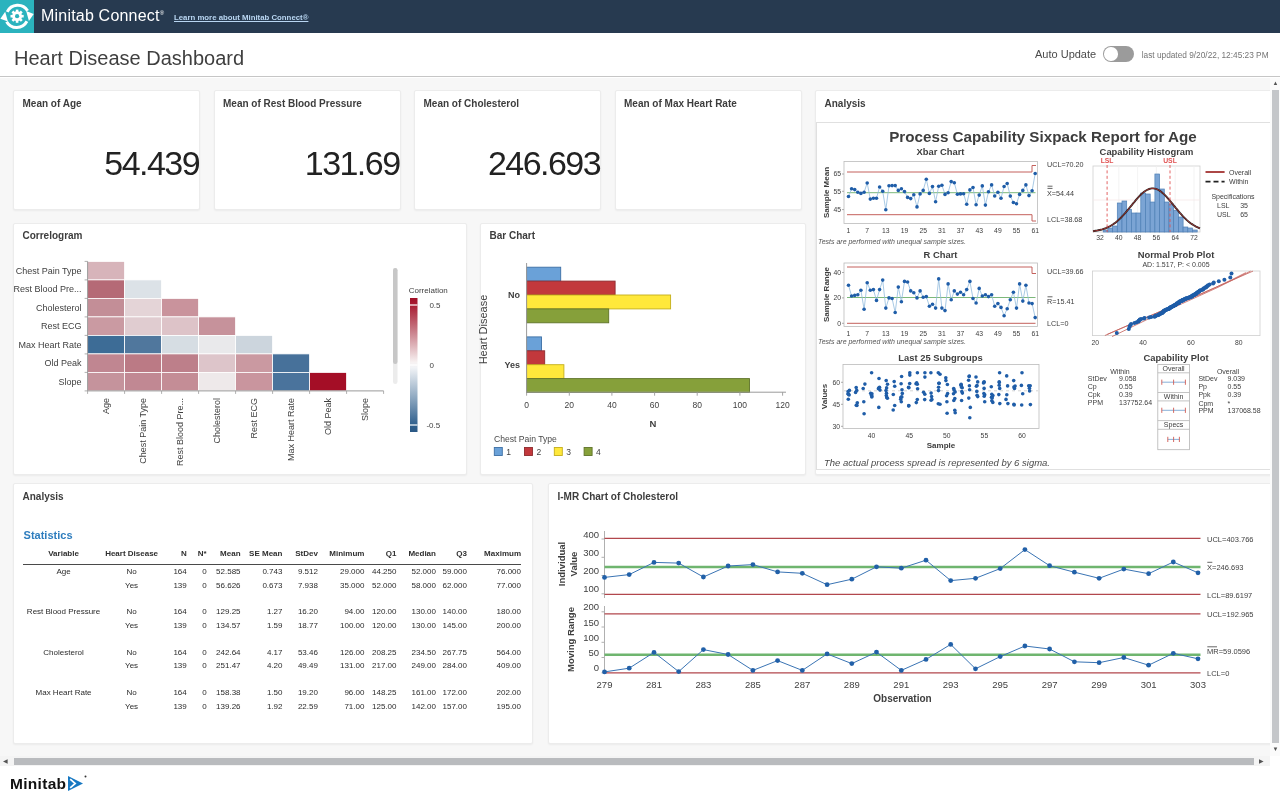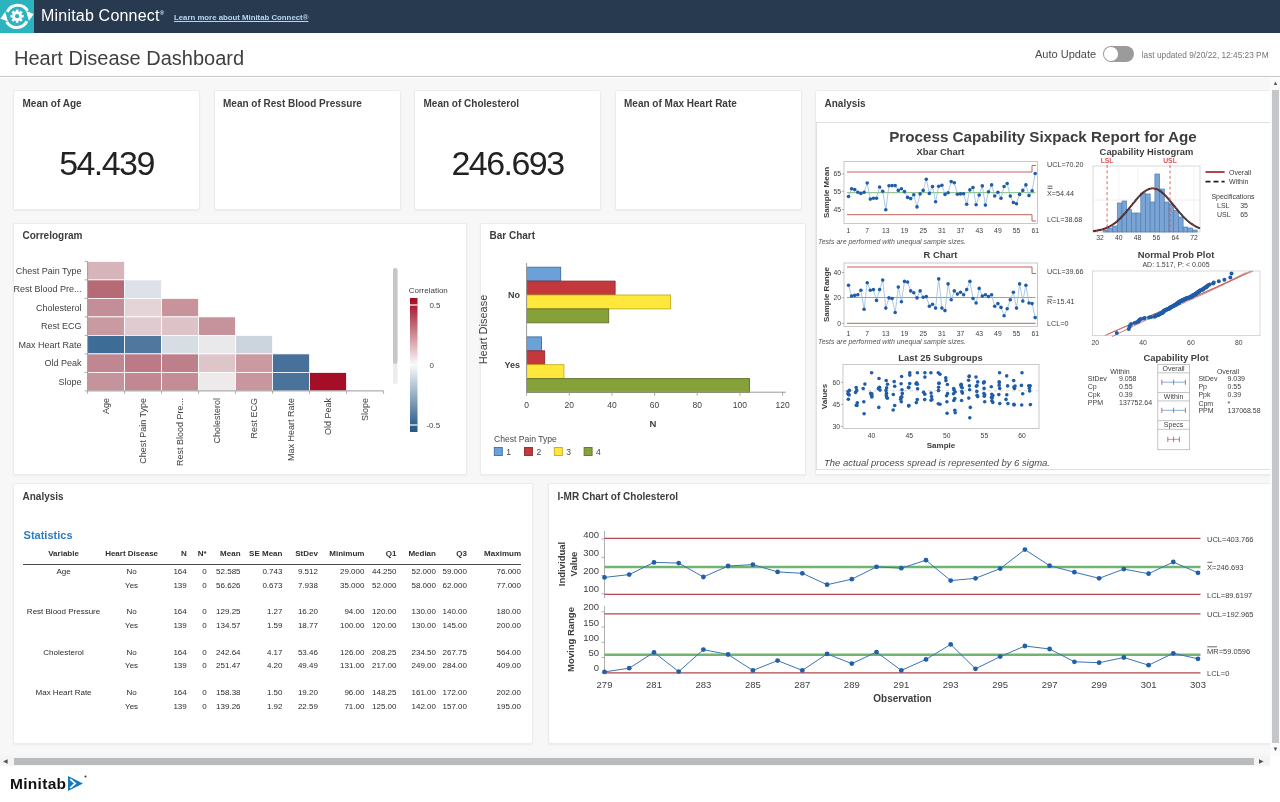--- a/index.html
+++ b/index.html
@@ -10,21 +10,21 @@
 .learn{position:absolute;left:174px;top:13px;color:#b9d6f2;font-size:7.8px;font-weight:bold;text-decoration:underline}
 .toolbar{position:absolute;left:0;top:33px;width:1280px;height:44px;background:#fff;border-bottom:1px solid #c6c6c6}
 .h1{position:absolute;left:14px;top:14px;font-size:20px;color:#3f3f3f}
 .autoupd{position:absolute;left:1035px;top:14.5px;font-size:11px;color:#4a4a4a}
 .toggle{position:absolute;left:1103px;top:13px;width:31px;height:15.5px;background:#9b9b9b;border-radius:8px}
 .knob{position:absolute;left:1px;top:1px;width:13.5px;height:13.5px;background:#fff;border-radius:50%}
 .lastupd{position:absolute;left:1141.7px;top:17px;font-size:8.3px;color:#757575;white-space:nowrap}
 .content{position:absolute;left:0;top:78px;width:1270px;height:678px;background:#f7f7f7}
 .card{position:absolute;background:#fff;border:1px solid #ececec;border-radius:2px;box-shadow:0 1px 2px rgba(0,0,0,0.05)}
 .ctitle{position:absolute;left:8.5px;top:6.5px;font-size:10px;font-weight:bold;color:#3d3d3d}
-.kpi{position:absolute;left:0;top:54.5px;width:100%;text-align:center;font-size:34px;color:#222;letter-spacing:-1.55px;line-height:1}
+.kpi{position:absolute;left:0;top:54.5px;width:100%;text-align:right;font-size:34px;color:#222;letter-spacing:-1.55px;line-height:1}
 .panel{position:absolute;left:0px;top:30.5px;right:0px;bottom:4px;border:1px solid #e0e0e0;background:#fff}
 .stitle{position:absolute;left:9.6px;top:45px;font-size:11px;font-weight:bold;color:#2e7dbe}
 table.stats{position:absolute;left:9px;top:64.5px;border-collapse:collapse;font-size:8px;color:#2b2b2b;table-layout:fixed;width:498px}
 table.stats th{font-weight:bold;color:#2f2f2f;border-bottom:1px solid #4a4a4a;padding:0 0 6px 0;text-align:right;white-space:nowrap}
 table.stats th.l,table.stats td.l{text-align:center}
 table.stats td{text-align:right;padding:2.35px 0;white-space:nowrap}
 table.stats tr.sp td{height:13px;padding:0;border:none}
 .overlay{position:absolute;left:0;top:0;z-index:6;pointer-events:none}
 .vscroll{position:absolute;left:1270px;top:78px;width:10px;height:678px;background:#fbfbfb}
 .vthumb{position:absolute;left:1.5px;top:12px;width:7px;height:653px;background:#c4c6c9}
@@ -64,20 +64,21 @@
     </div>
 <div class="lastupd">last updated 9/20/22, 12:45:23 PM</div>
 </div>
 <div class="content"></div>
 <div class="card" style="left:13px;top:90px;width:187px;height:120px">
 <div class="ctitle">Mean of Age</div>
 <div class="kpi">54.439</div>
 </div>
 <div class="card" style="left:213.5px;top:90px;width:187px;height:120px">
 <div class="ctitle">Mean of Rest Blood Pressure</div>
+<div class="kpi">131.69</div>
 </div>
 <div class="card" style="left:414px;top:90px;width:187px;height:120px">
 <div class="ctitle">Mean of Cholesterol</div>
 <div class="kpi">246.693</div>
 </div>
 <div class="card" style="left:614.5px;top:90px;width:187px;height:120px">
 <div class="ctitle">Mean of Max Heart Rate</div>
 </div>
 
 <div class="card" style="left:815px;top:90px;width:457px;height:384.5px">

